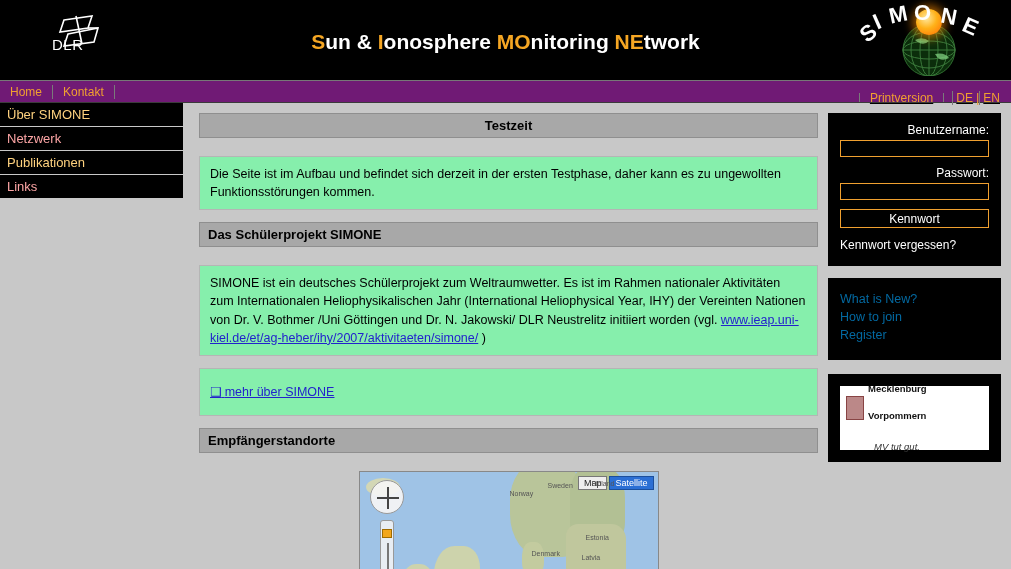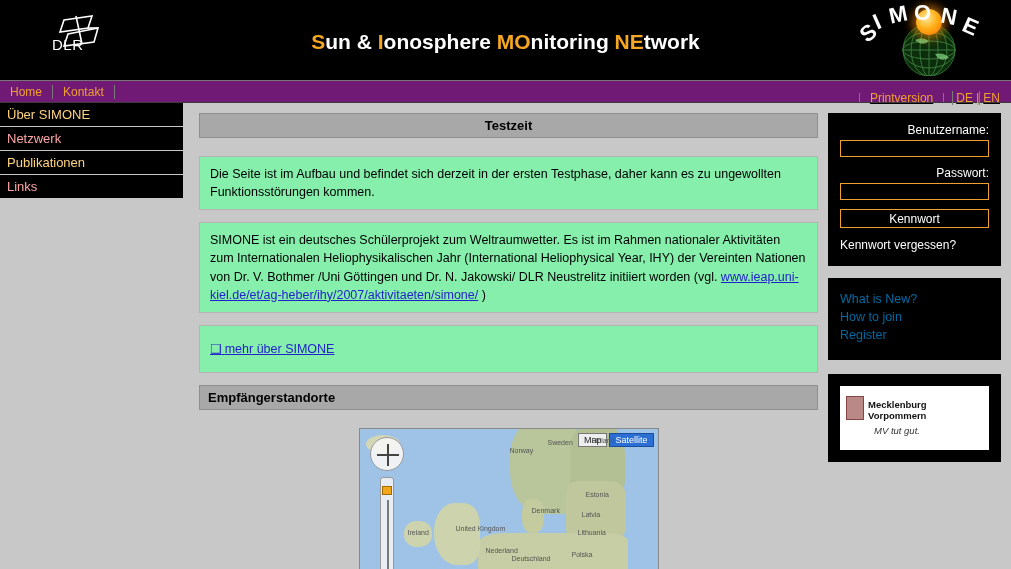--- a/index.html
+++ b/index.html
@@ -242,20 +242,21 @@
   .mv-box {
     background: #000;
     padding: 12px;
     height: 88px;
     display:flex; align-items:center; justify-content:center;
   }
   .mv-inner {
     background:#fff; width:100%; height:100%;
     display:flex; flex-direction:column; align-items:center; justify-content:center;
     position:relative;
+    gap:16px;
   }
   .mv-line1 { font-size: 9.5px; font-weight:bold; color:#111; line-height:1.1; text-align:left; width:100%; padding-left:28px;}
   .mv-line2 { font-size: 9.5px; font-style: italic; color:#333; margin-top:4px; padding-left:34px; width:100%; text-align:left;}
   .mv-crest { position:absolute; left:6px; top:10px; width:18px; height:24px; background:#b88; border:1px solid #844; }
 </style>
 </head>
 <body>
 
 <div id="page">
 
@@ -329,20 +330,21 @@
       <a class="menu-item" href="#">Netzwerk</a>
       <a class="menu-item active" href="#">Publikationen</a>
       <a class="menu-item" href="#">Links</a>
     </div>
 
     <div class="content">
 
       <div class="panel-head centered">Testzeit</div>
       <div class="panel-body">Die Seite ist im Aufbau und befindet sich derzeit in der ersten Testphase, daher kann es zu ungewollten Funktionsstörungen kommen.</div>
 
+      <div class="panel-head">Das Schülerprojekt SIMONE</div>
       <div class="panel-body">
         <span>SIMONE ist ein deutsches Schülerprojekt zum Weltraumwetter. Es ist im Rahmen nationaler  Aktivitäten zum Internationalen Heliophysikalischen Jahr (International Heliophysical Year, IHY) der Vereinten Nationen von Dr. V. Bothmer /Uni Göttingen und Dr. N. Jakowski/ DLR Neustrelitz initiiert worden (vgl. </span><a href="#">www.ieap.uni-kiel.de/et/ag-heber/ihy/2007/aktivitaeten/simone/</a><span> )</span>
       </div>
 
       <div class="panel-body tight">
         <a class="more-link" href="#"><span class="sq">❑</span> <span>mehr über SIMONE</span></a>
       </div>
 
       <div class="panel-head">Empfängerstandorte</div>
 

